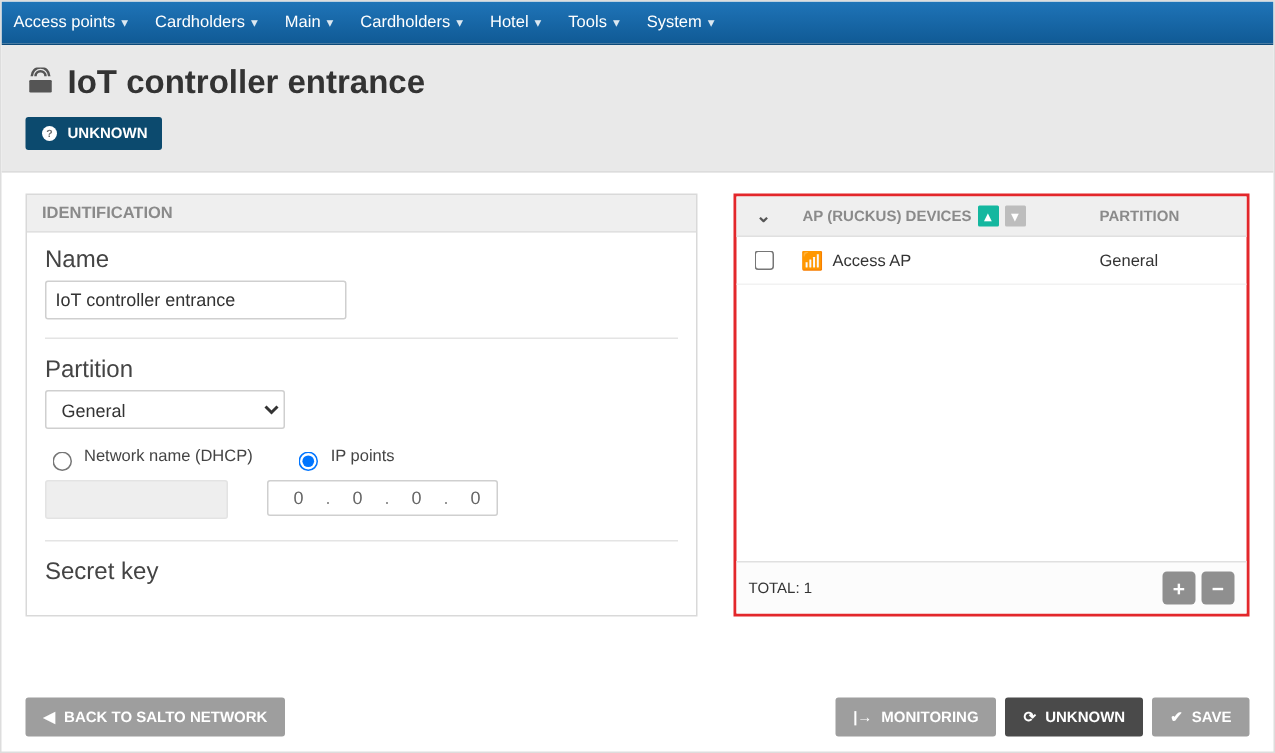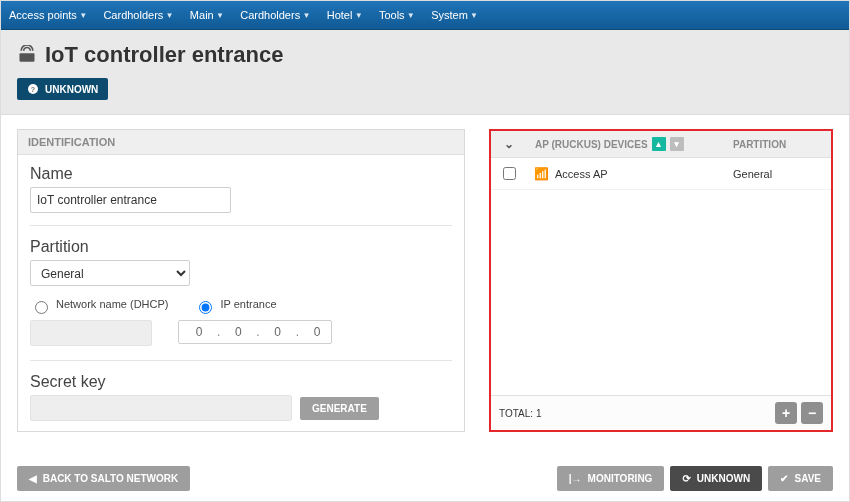--- a/index.html
+++ b/index.html
@@ -133,41 +133,37 @@
           </select>
         </div>
       </div>
       <div class="radio-row">
         <label class="radio-opt">
           <input type="radio" name="net" style="">
           <span>Network name (DHCP)</span>
         </label>
         <label class="radio-opt">
           <input type="radio" name="net" checked="" style="">
-          <span>IP entrance</span>
+          <span>IP points</span>
         </label>
       </div>
       <div style="display:flex;gap:26px;align-items:flex-start;margin-bottom:14px">
         <div class="disabled-box" style="width:120px"></div>
         <div class="ip-box">
           <input value="0" style="">
               <span>.</span>
           <input value="0" style="">
               <span>.</span>
           <input value="0" style="">
               <span>.</span>
           <input value="0" style="">
         </div>
       </div>
       <div class="hr"></div>
       <label class="lbl">Secret key</label>
-      <div style="display:flex;gap:8px;align-items:center">
-        <div class="disabled-box" style="flex:1;max-width:260px"></div>
-        <button class="btn">GENERATE</button>
-      </div>
     </div>
   </div>
 
   <div class="panel panel-right">
     <div class="tbl-head">
       <div class="th ck">
             <span style="font-size:12px;color:#555">⌄</span>
           </div>
       <div class="th dev">
         <span>AP (RUCKUS) DEVICES</span>

